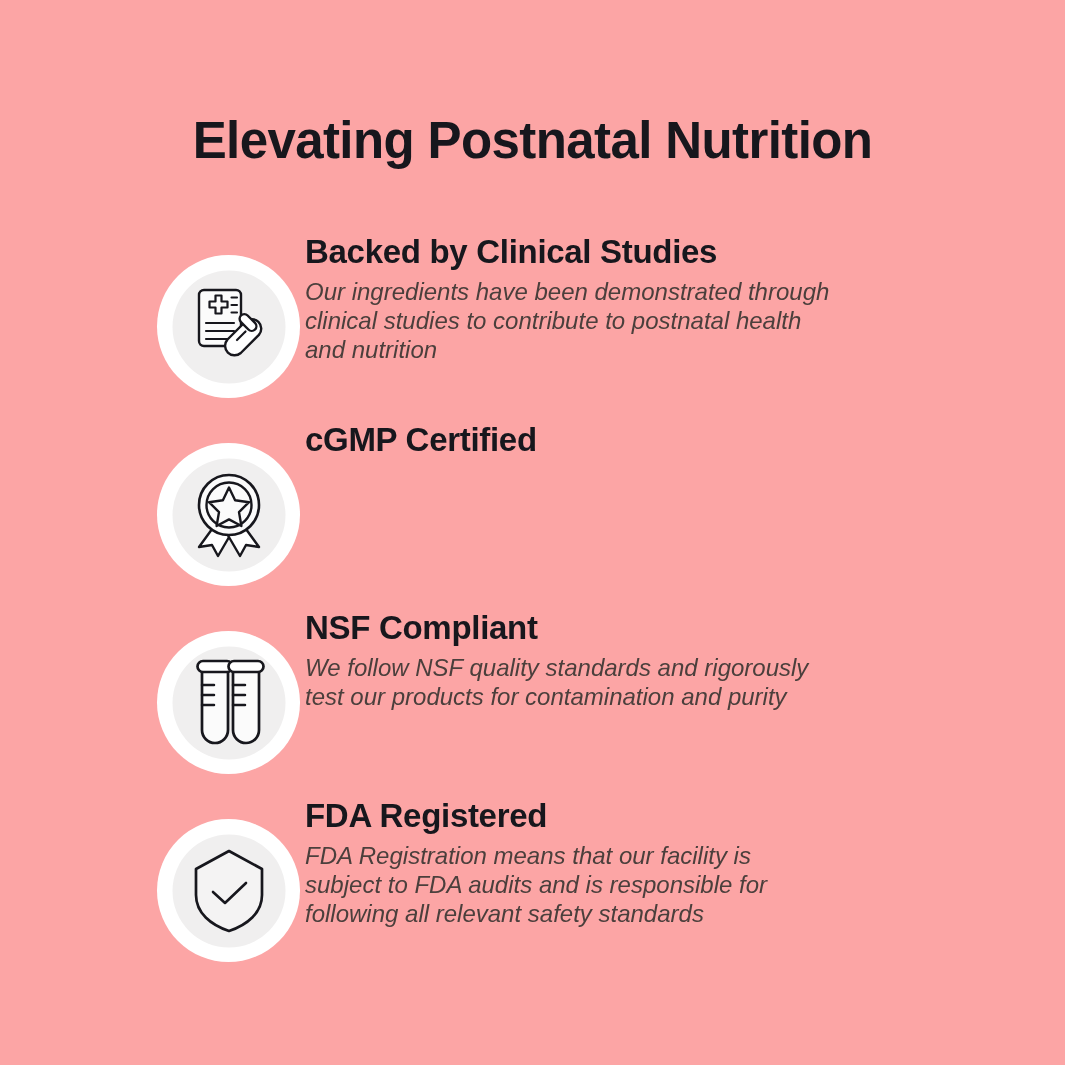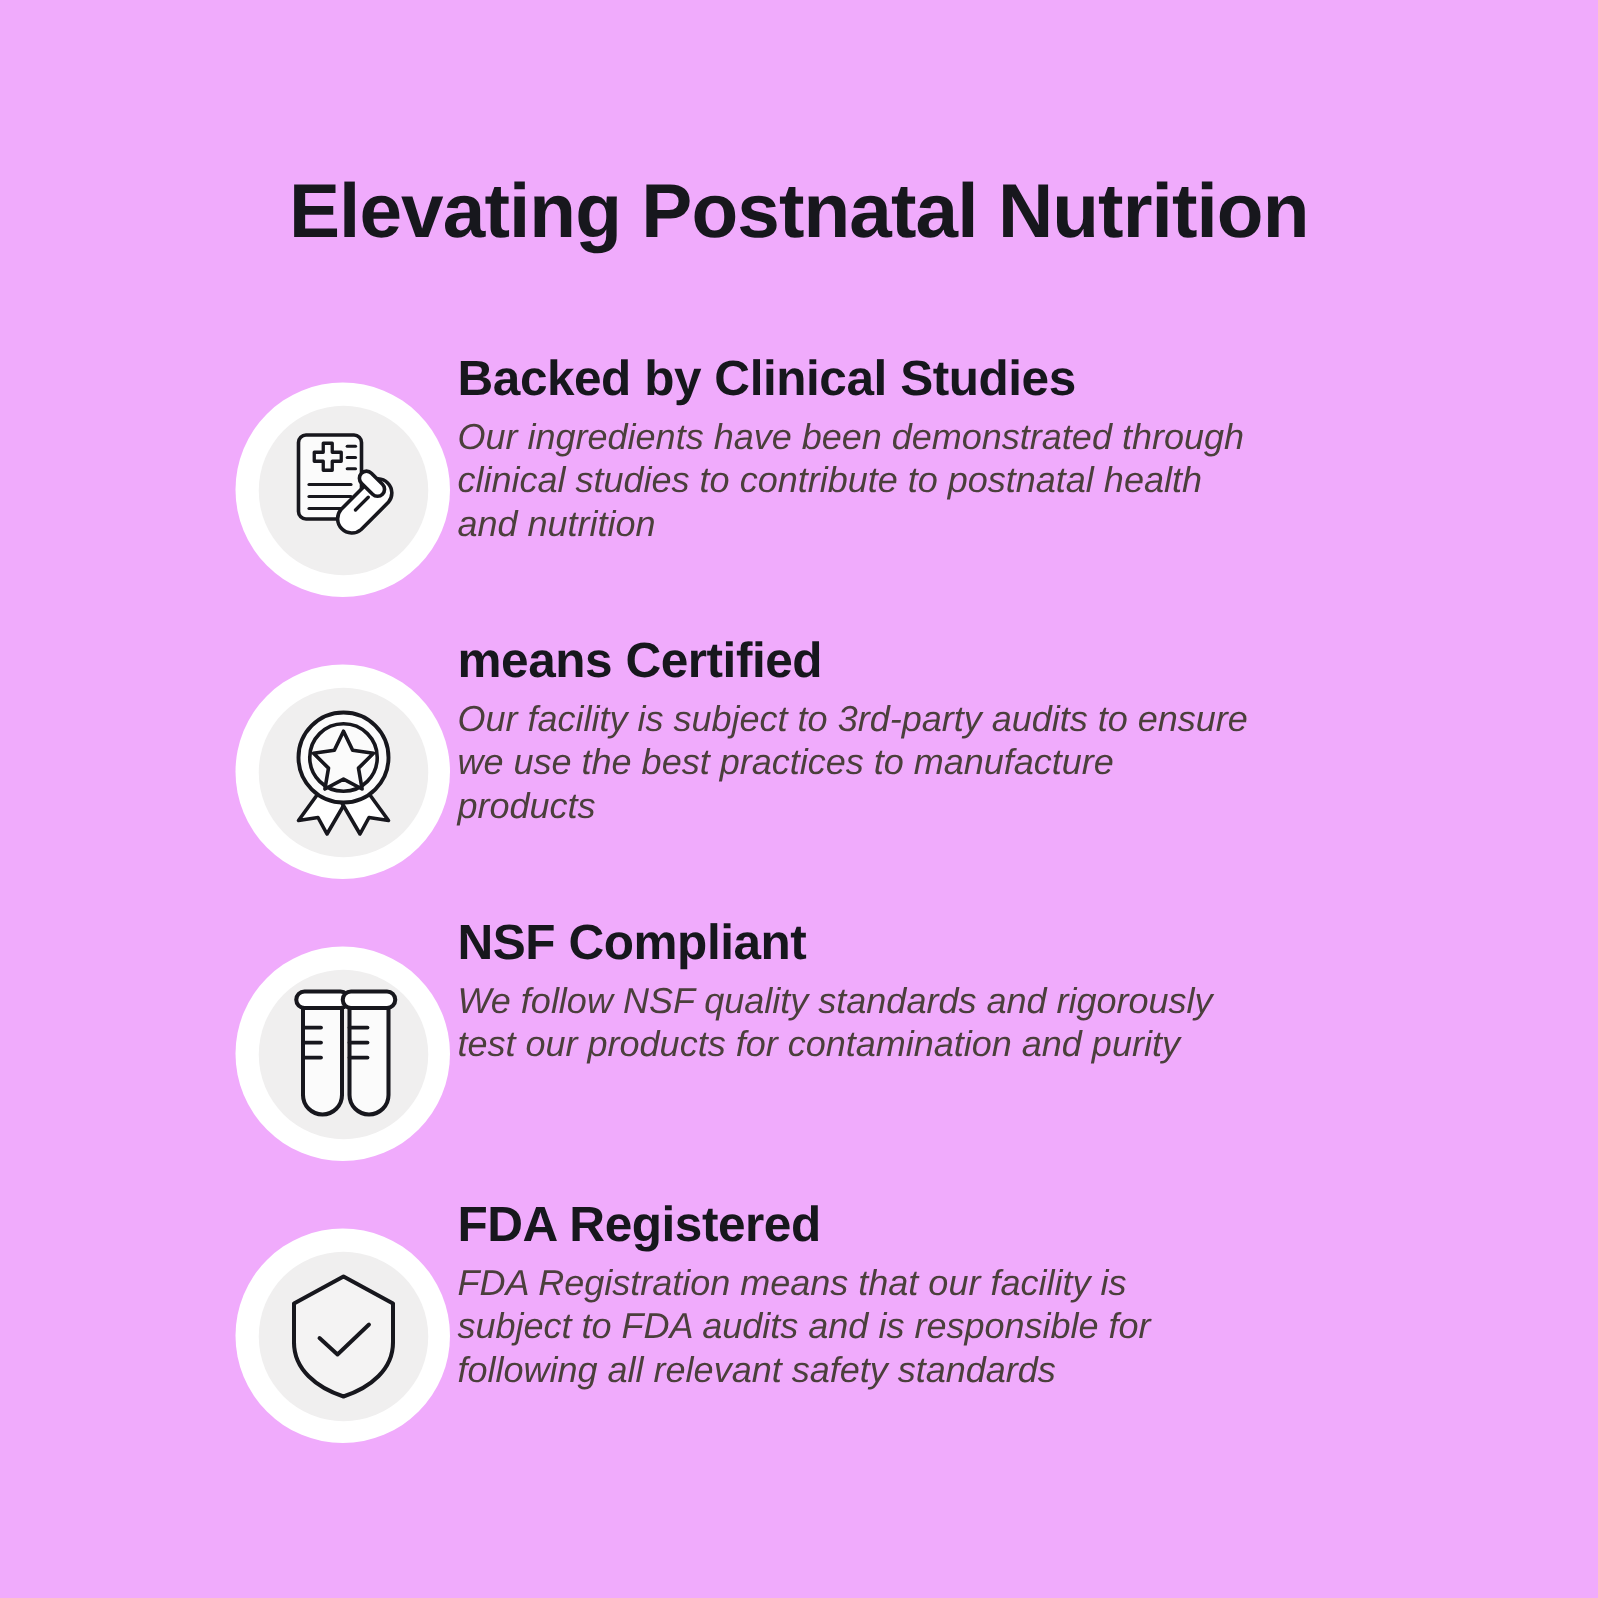--- a/index.html
+++ b/index.html
@@ -10,21 +10,21 @@
     width: 1065px;
     height: 1065px;
     background: #f7d6c9;
     font-family: "Liberation Sans", sans-serif;
     overflow: hidden;
   }
   .canvas {
     position: relative;
     width: 1065px;
     height: 1065px;
-    background: #f0abfc;
+    background: #fca5a5;
     box-sizing: border-box;
   }
 
   
   .page-title {
     position: absolute;
     left: 0;
     top: 78px;
     width: 1065px;
     text-align: center;
@@ -153,22 +153,21 @@
           <path d="M58 54 L74 76 L61 74 L55 85 L41 61 z" fill="#ffffff" stroke="#17171d" stroke-width="2.4" stroke-linejoin="round"></path>
 
           <circle cx="44" cy="34" r="30" fill="#fbfbfb" stroke="#17171d" stroke-width="2.6"></circle>
 
           <circle cx="44" cy="34" r="22.5" fill="#fbfbfb" stroke="#17171d" stroke-width="2.4"></circle>
 
           <path d="M44 16.5 L50.1 29.2 L64 31.2 L54 41.1 L56.4 55 L44 48.4 L31.6 55 L34 41.1 L24 31.2 L37.9 29.2 z" fill="#fbfbfb" stroke="#17171d" stroke-width="2.4" stroke-linejoin="round"></path>
         </svg>
       </div>
       <div class="feature-text">
-        <div class="feature-heading">means Certified</div>
-        <div class="feature-body">Our facility is subject to 3rd-party audits to ensure we use the best practices to manufacture products</div>
+        <div class="feature-heading">cGMP Certified</div>
       </div>
     </div>
 
     <div class="feature-row">
       <div class="icon-badge">
         <div class="inner-disc"></div>
         <svg width="80" height="90" viewBox="0 0 80 90" fill="none" aria-hidden="true">
 
           <path d="M13 12 L13 72 a13 13 0 0 0 26 0 L39 12 z" fill="#fbfbfb" stroke="#17171d" stroke-width="2.7" stroke-linejoin="round"></path>
 

